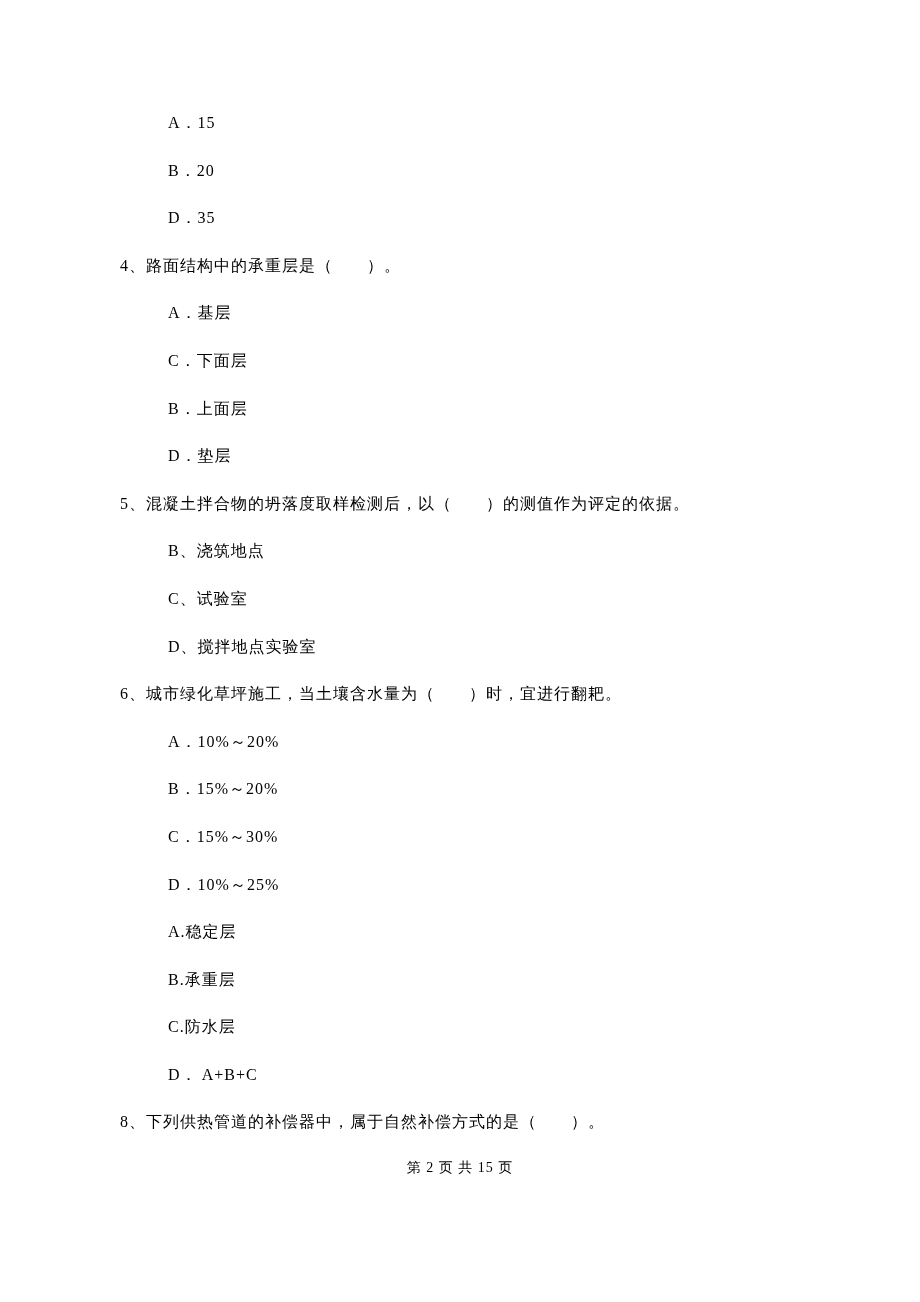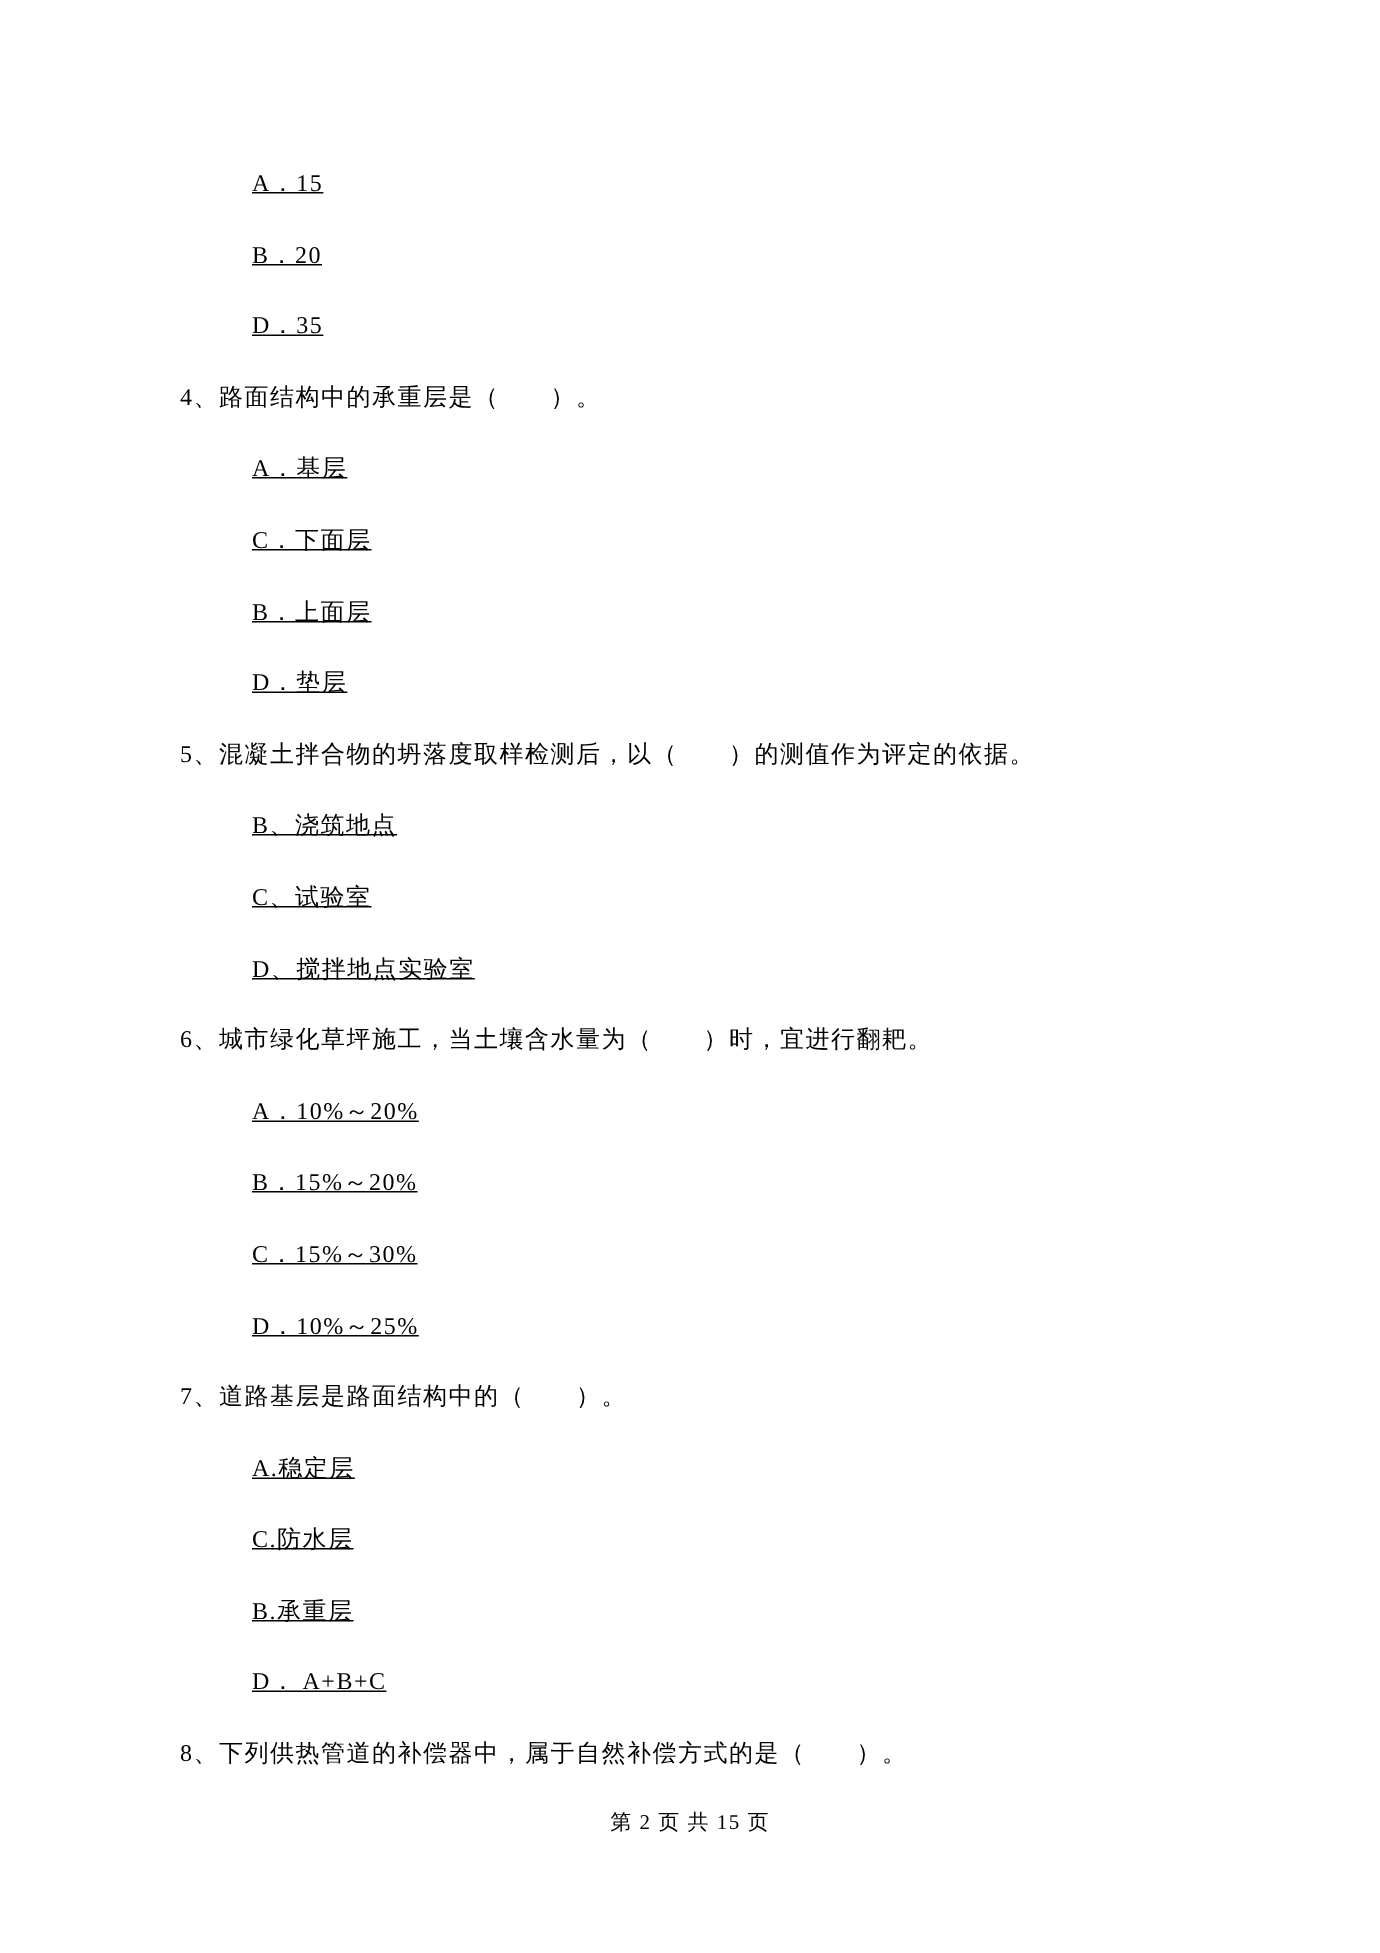--- a/index.html
+++ b/index.html
@@ -13,21 +13,20 @@
   }
   .page {
     padding: 110px 120px 40px 120px;
     box-sizing: border-box;
     line-height: 1.6;
   }
   .option-line {
     padding-left: 48px;
     margin-bottom: 22px;
     letter-spacing: 1px;
-    text-decoration: underline;
   }
   .q-line {
     margin-bottom: 22px;
     letter-spacing: 1px;
   }
   .footer {
     text-align: center;
     font-size: 14px;
     margin-top: 18px;
     letter-spacing: 1px;
@@ -52,22 +51,21 @@
   <div class="option-line">B、浇筑地点</div>
   <div class="option-line">C、试验室</div>
   <div class="option-line">D、搅拌地点实验室</div>
 
   <div class="q-line">6、城市绿化草坪施工，当土壤含水量为（　　）时，宜进行翻耙。</div>
   <div class="option-line">A．10%～20%</div>
   <div class="option-line">B．15%～20%</div>
   <div class="option-line">C．15%～30%</div>
   <div class="option-line">D．10%～25%</div>
 
-  <div class="q-line">7、道路基层是路面结构中的（　　）。</div>
   <div class="option-line">A.稳定层</div>
+  <div class="option-line">B.承重层</div>
   <div class="option-line">C.防水层</div>
-  <div class="option-line">B.承重层</div>
   <div class="option-line">D． A+B+C</div>
 
   <div class="q-line">8、下列供热管道的补偿器中，属于自然补偿方式的是（　　）。</div>
 
   <div class="footer">第 2 页 共 15 页</div>
 </div>
 
 </body></html>

